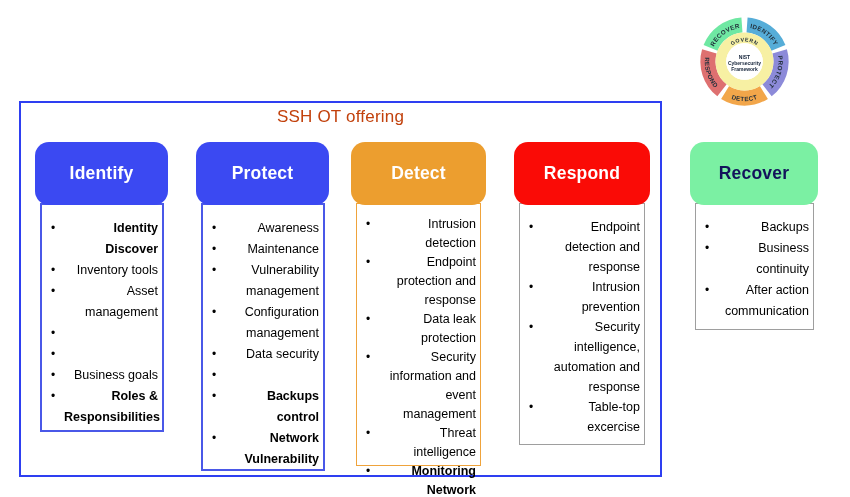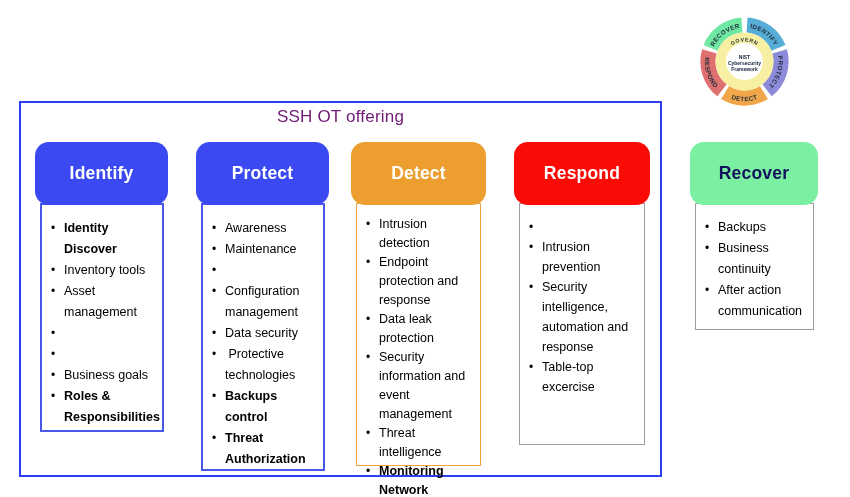--- a/index.html
+++ b/index.html
@@ -11,21 +11,21 @@
   }
   .abs{position:absolute;box-sizing:border-box;}
 
   
   #outer-box{
     left:19px;top:101px;width:643px;height:376px;
     border:2px solid #2E3FF1;background:transparent;
   }
   #main-title{
     left:19px;top:107px;width:643px;text-align:center;
-    font-size:17px;color:#701a75;letter-spacing:.2px;
+    font-size:17px;color:#c2410c;letter-spacing:.2px;
   }
 
   
   .pill{
     top:142px;height:63px;border-radius:14px;z-index:2;
     display:flex;align-items:center;justify-content:center;
     font-size:17.5px;font-weight:bold;letter-spacing:.2px;color:#fff;
   }
   #pill-identify{left:35px;width:133px;background:#3B49F2;}
   #pill-protect{left:196px;width:133px;background:#3B49F2;}
@@ -39,21 +39,21 @@
     padding:13px 4px 0 9px;font-size:12.5px;color:#000;line-height:21px;
   }
   #box-identify{left:40px;width:124px;height:229px;border:2px solid #4A58E8;}
   #box-protect{left:201px;width:124px;height:268px;border:2px solid #4A58E8;}
   #box-detect{left:356px;width:125px;height:263px;border:1.5px solid #EFA33B;line-height:19px;padding-top:11px;}
   #box-respond{left:519px;width:126px;height:242px;border:1px solid #9E9E9E;line-height:20px;}
   #box-recover{left:695px;width:119px;height:127px;border:1px solid #9E9E9E;}
 
   .li{display:flex;align-items:flex-start;}
   .blt{flex:none;width:13px;font-size:12px;}
-  .txt{flex:1;min-width:0;}
+  .txt{flex:1;min-width:0;text-align:right;}
   .bold{font-weight:bold;}
 
   
   #wheel{left:691px;top:8px;width:107px;height:107px;}
   #wheel svg{display:block;width:107px;height:107px;}
   .seg-label{font-size:7px;font-weight:bold;letter-spacing:.4px;fill:#22303c;}
   .govern-label{font-size:5.9px;font-weight:bold;letter-spacing:.7px;fill:#22303c;}
   .center-text{font-size:5.6px;font-weight:bold;fill:#15243a;text-anchor:middle;}
 </style>
 </head>
@@ -101,40 +101,40 @@
   <div class="li">
       <span class="blt">•</span>
       <span class="txt">Awareness</span>
     </div>
   <div class="li">
       <span class="blt">•</span>
       <span class="txt">Maintenance</span>
     </div>
   <div class="li">
       <span class="blt">•</span>
+      <span class="txt">Vulnerability management</span>
     </div>
   <div class="li">
       <span class="blt">•</span>
       <span class="txt">Configuration management</span>
     </div>
   <div class="li">
       <span class="blt">•</span>
       <span class="txt">Data security</span>
     </div>
   <div class="li">
       <span class="blt">•</span>
-      <span class="txt">&nbsp;Protective technologies</span>
     </div>
   <div class="li">
       <span class="blt">•</span>
       <span class="txt bold">Backups control</span>
     </div>
   <div class="li">
       <span class="blt">•</span>
-      <span class="txt bold">Threat Authorization</span>
+      <span class="txt bold">Network Vulnerability</span>
     </div>
 </div>
 
 <div class="abs listbox" id="box-detect">
   <div class="li">
       <span class="blt">•</span>
       <span class="txt">Intrusion detection</span>
     </div>
   <div class="li">
       <span class="blt">•</span>
@@ -154,20 +154,21 @@
     </div>
   <div class="li">
       <span class="blt">•</span>
       <span class="txt bold">Monitoring Network</span>
     </div>
 </div>
 
 <div class="abs listbox" id="box-respond">
   <div class="li">
       <span class="blt">•</span>
+      <span class="txt">Endpoint detection and response</span>
     </div>
   <div class="li">
       <span class="blt">•</span>
       <span class="txt">Intrusion prevention</span>
     </div>
   <div class="li">
       <span class="blt">•</span>
       <span class="txt">Security intelligence, automation and response</span>
     </div>
   <div class="li">

